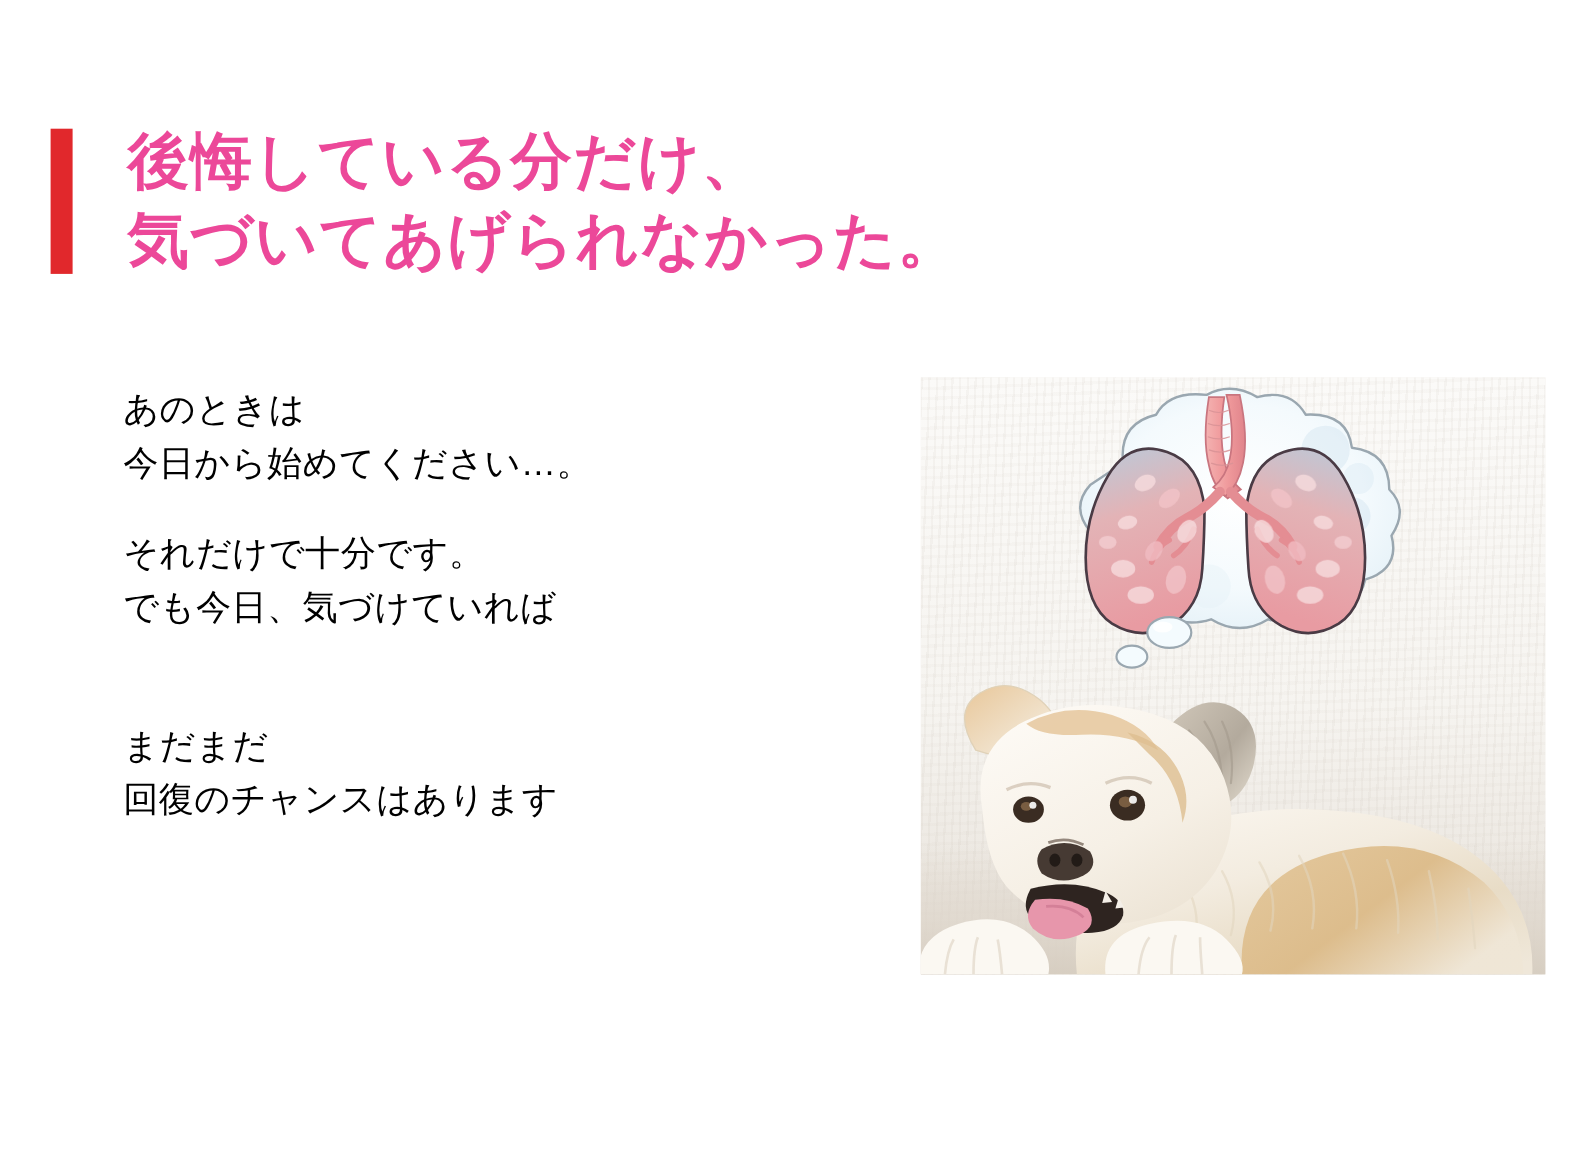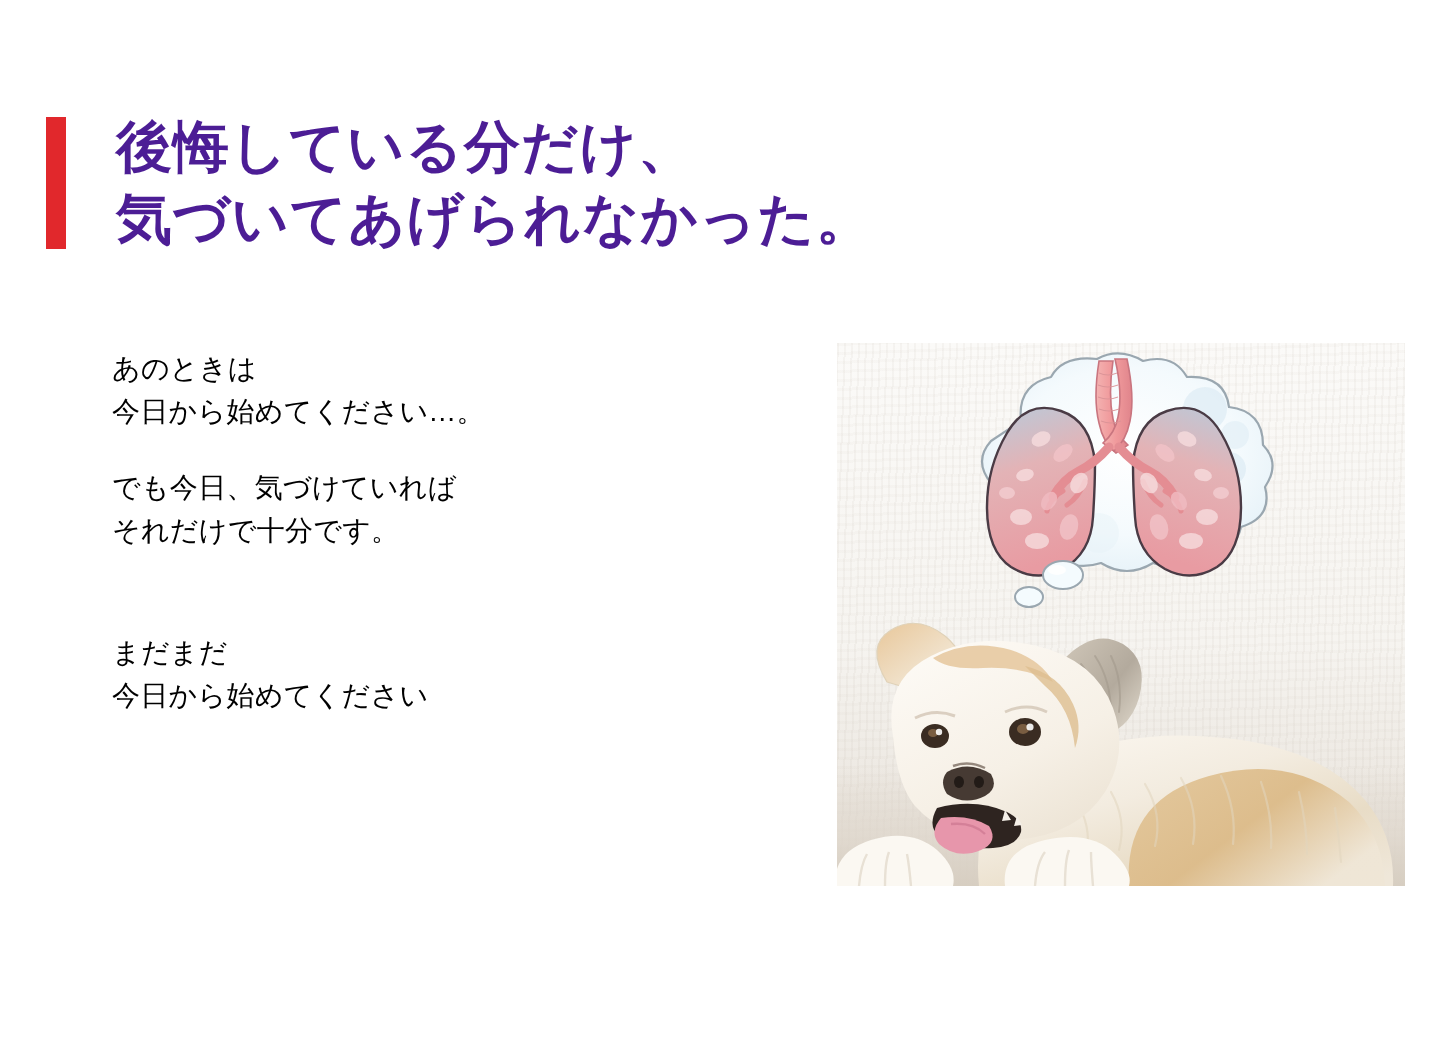--- a/index.html
+++ b/index.html
@@ -32,43 +32,43 @@
   }
   .heading-bar {
     width: 20px;
     background: #e1282c;
     flex: 0 0 20px;
     margin-top: 5px;
     margin-bottom: 6px;
   }
   .heading-text {
     margin-left: 50px;
-    color: #4c1d95;
+    color: #ec4899;
     font-family: "Liberation Serif", "DejaVu Serif", serif;
     font-weight: 700;
     font-size: 56px;
     line-height: 1.28;
     letter-spacing: 0.02em;
     white-space: nowrap;
   }
   .heading-line { display: block; }
 
   
   .body-copy {
     position: absolute;
     left: 112px;
     top: 348px;
     width: 700px;
     color: #000000;
-    font-size: 28px;
+    font-size: 32px;
     line-height: 1.52;
     letter-spacing: 0.01em;
   }
   .para { margin: 0 0 34px 0; }
-  .para:last-child { margin-bottom: 0; }
+  .para:last-child { margin-bottom: 0; font-family: Liberation Mono, monospace; }
   .para-spacer { height: 46px; }
   .copy-line { display: block; white-space: nowrap; }
 
   
   .photo {
     position: absolute;
     left: 837px;
     top: 343px;
     width: 568px;
     height: 543px;
@@ -130,29 +130,29 @@
   </div>
 
   <div class="body-copy">
 
     <p class="para">
       <span class="copy-line">あのときは</span>
       <span class="copy-line">今日から始めてください…。</span>
     </p>
 
     <p class="para">
+      <span class="copy-line">それだけで十分です。</span>
       <span class="copy-line">でも今日、気づけていれば</span>
-      <span class="copy-line">それだけで十分です。</span>
     </p>
 
     <div class="para-spacer"></div>
 
     <p class="para">
       <span class="copy-line">まだまだ</span>
-      <span class="copy-line">今日から始めてください</span>
+      <span class="copy-line">回復のチャンスはあります</span>
     </p>
 
   </div>
 
   <div class="photo">
     <div class="photo-bg"></div>
     <div class="floor"></div>
 
     <div class="bubble">
       <svg viewBox="0 0 390 262" xmlns="http://www.w3.org/2000/svg">

